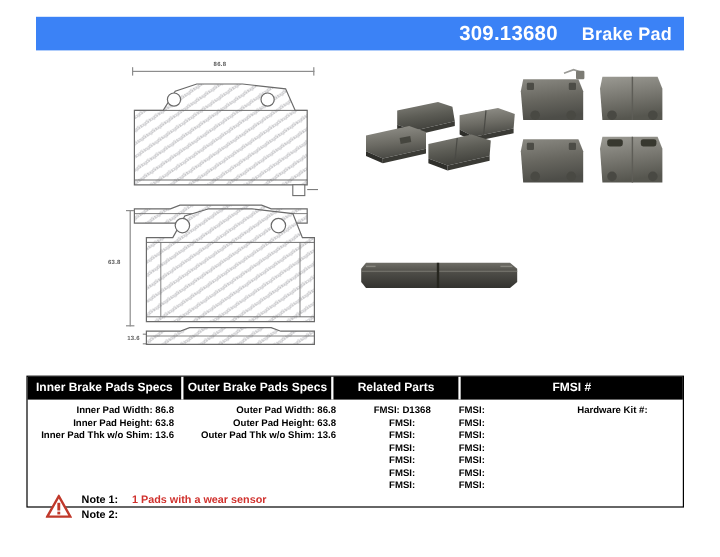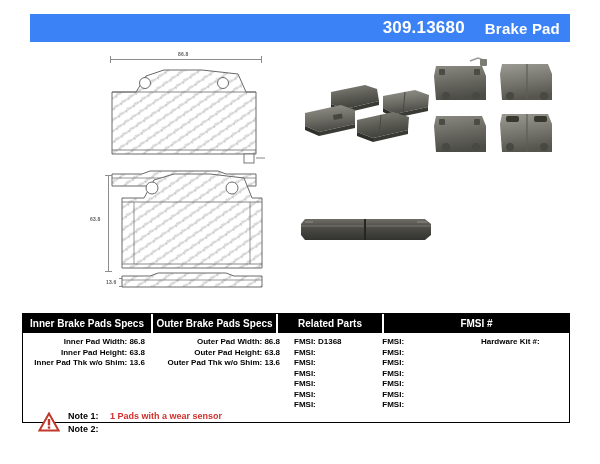--- a/index.html
+++ b/index.html
@@ -54,21 +54,21 @@
   #th-inner{width:130px;}
   #th-outer{width:125px;}
   #th-fmsi{width:185px;}
   #th-related{width:auto;flex:1;}
 
   #table-body{display:flex;width:100%;}
   .col{box-sizing:border-box;padding-top:4px;}
   #col-inner{width:130px;text-align:right;padding-right:8px;}
   #col-outer{width:135px;text-align:right;padding-right:8px;}
   #col-fmsi{width:185px;display:flex;}
-  #col-fmsi-a{width:88px;padding-left:6px;}
+  #col-fmsi-a{width:88px;padding-left:6px;text-align:center;}
   #col-fmsi-b{width:97px;padding-left:6px;}
   #col-related{flex:1;padding-left:8px;}
 
   .spec-line{font-size:8px;font-weight:bold;line-height:10.5px;white-space:nowrap;}
   .fmsi-line{font-size:8px;font-weight:bold;line-height:10.5px;white-space:nowrap;}
 
   
   #notes-area{position:absolute;left:22px;top:410px;width:548px;height:40px;}
   #warn-icon{position:absolute;left:16px;top:2px;width:22px;height:20px;}
   #note-block{position:absolute;left:46px;top:0px;}

